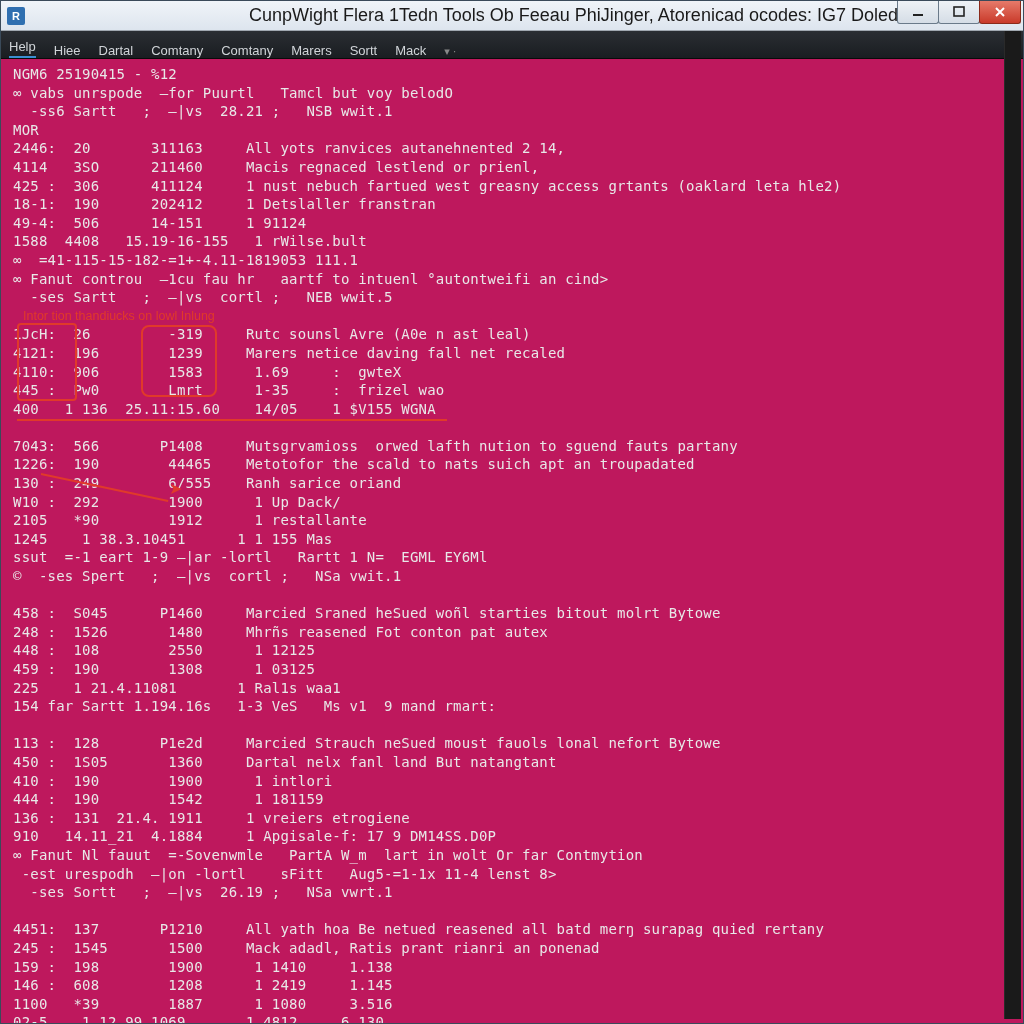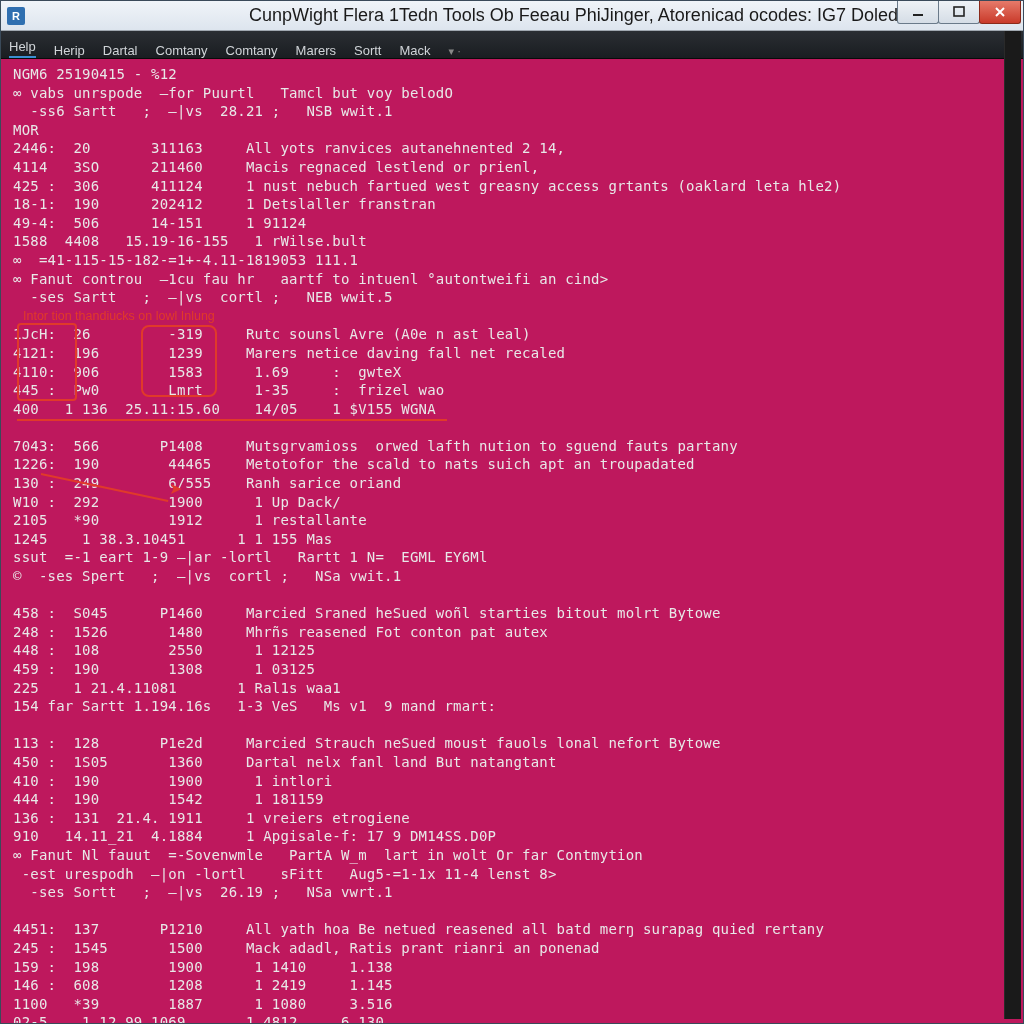--- a/index.html
+++ b/index.html
@@ -45,21 +45,21 @@
       <div class="win-btn close">
         <svg viewBox="0 0 14 14">
             <path d="M3 3 L11 11 M11 3 L3 11" stroke="#fff" stroke-width="2"></path>
           </svg>
       </div>
     </div>
   </div>
 
   <div class="menubar">
     <span class="menu-item">Help</span>
-    <span class="menu-item">Herip</span>
+    <span class="menu-item">Hiee</span>
     <span class="menu-item">Dartal</span>
     <span class="menu-item">Comtany</span>
     <span class="menu-item">Comtany</span>
     <span class="menu-item">Marers</span>
     <span class="menu-item">Sortt</span>
     <span class="menu-item">Mack</span>
     <span class="chev">▾ ·</span>
   </div>
 
   <div class="terminal" id="terminal">NGM6 25190415 - %12

